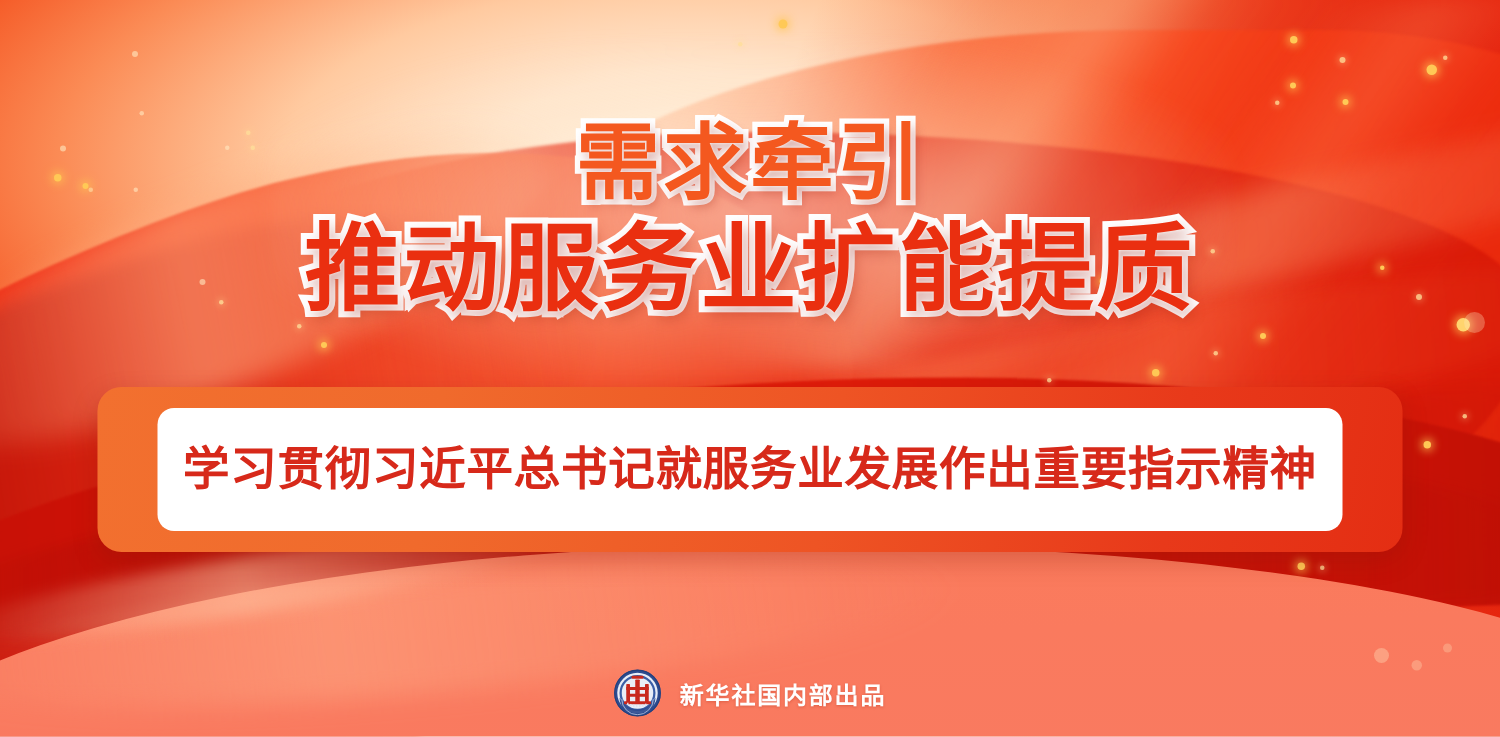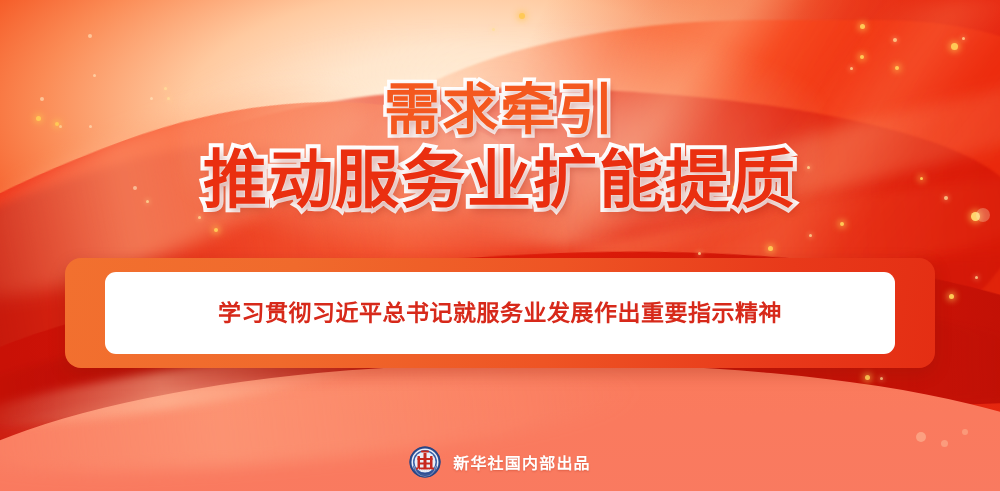--- a/index.html
+++ b/index.html
@@ -236,21 +236,21 @@
     background:#ffffff;
     border-radius:11px;
     display:flex; flex-direction:column;
     align-items:center; justify-content:center;
     overflow:hidden;
   }
   .sub-line {
     font-family:"DejaVu Sans", "Liberation Sans", sans-serif;
     font-weight:bold;
     color:#d7291a;
-    font-size:23px;
+    font-size:31px;
     letter-spacing:.5px;
     line-height:1.32;
     white-space:nowrap;
   }
 
   
   .footer {
     position:absolute; left:0; bottom:13px; width:100%;
     display:flex; align-items:center; justify-content:center;
     gap:12px; z-index:8;

